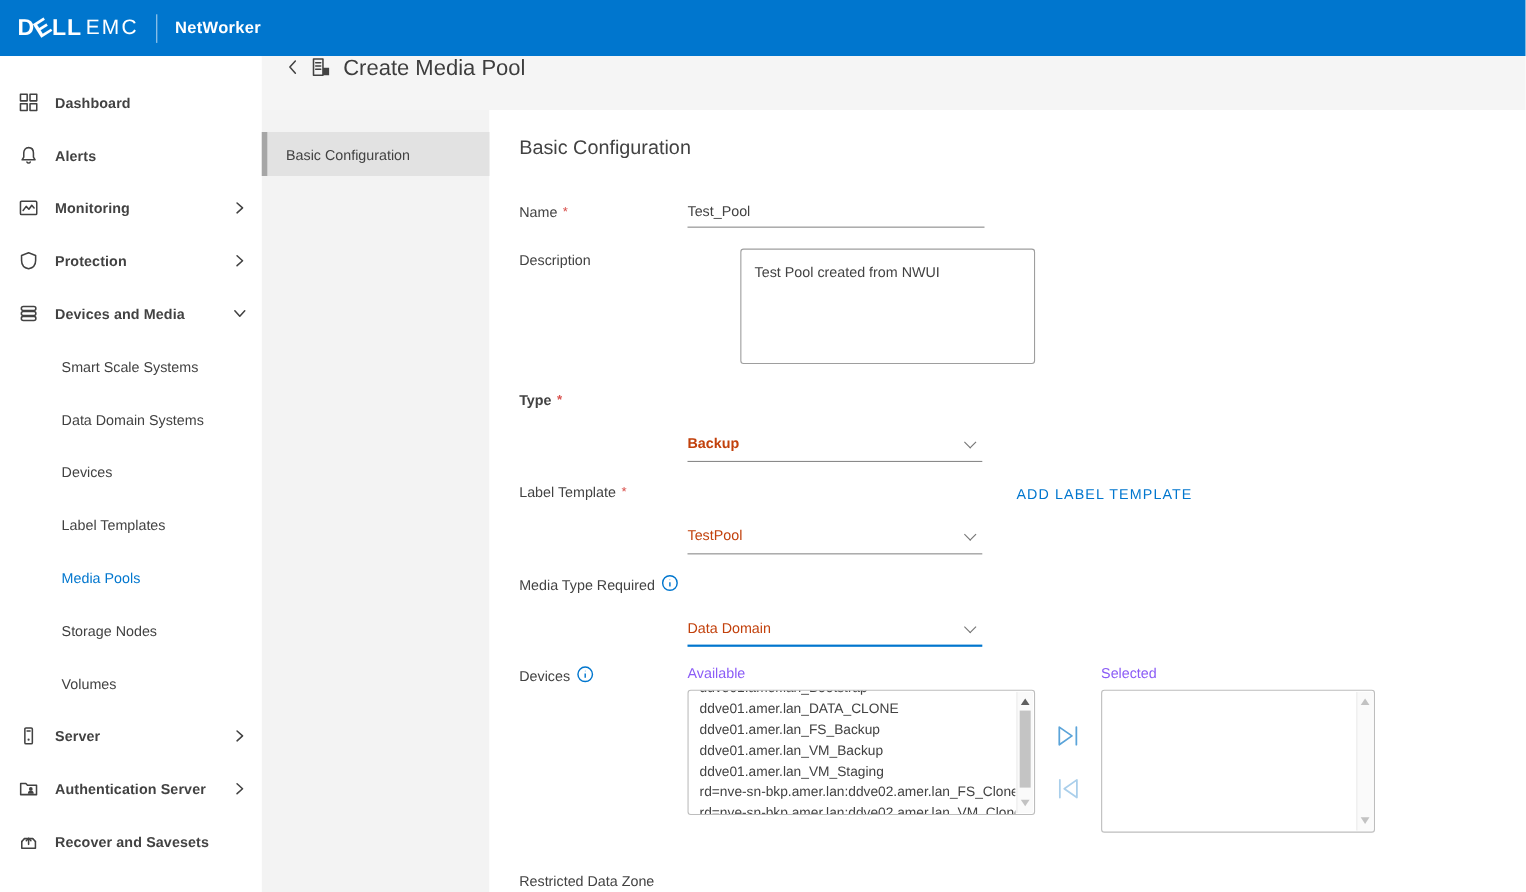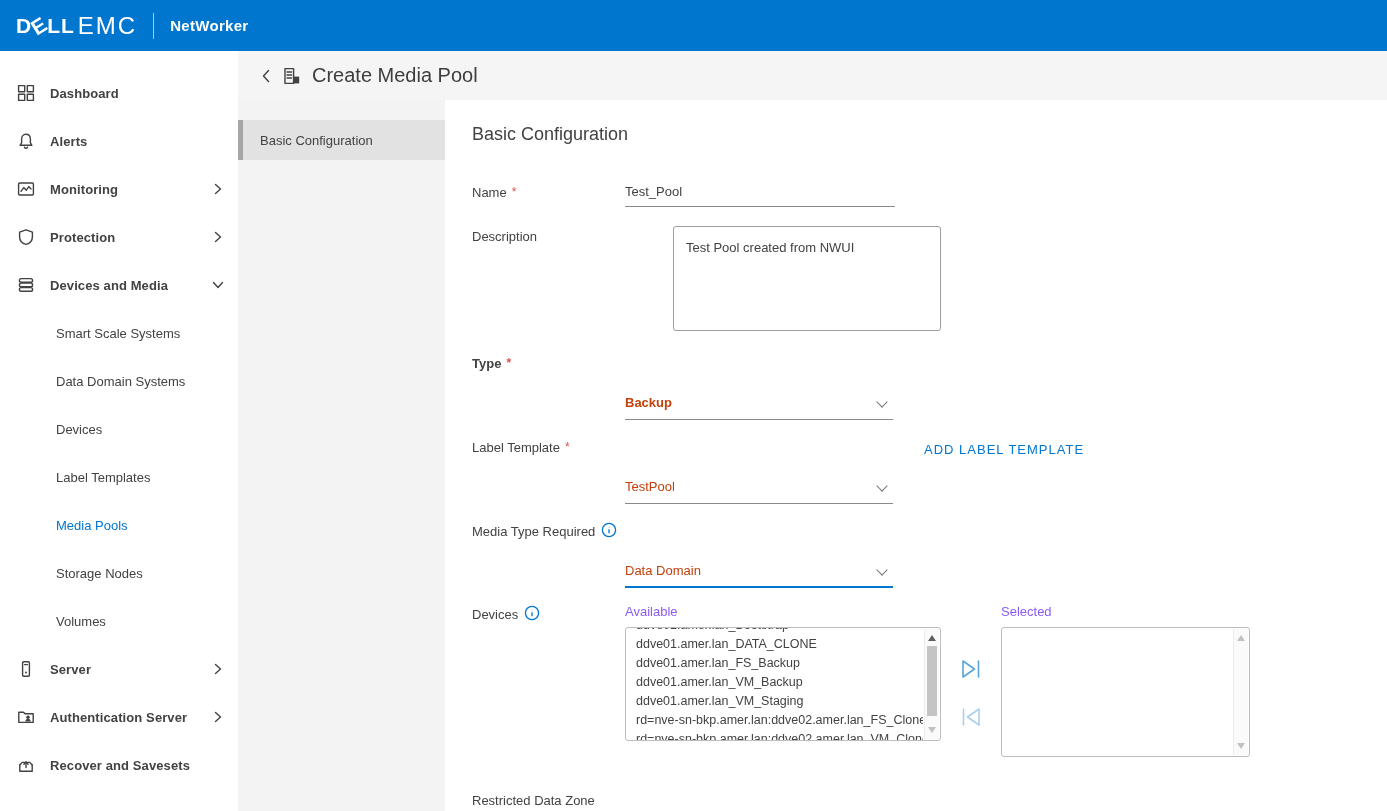--- a/index.html
+++ b/index.html
@@ -5,29 +5,29 @@
   * { margin:0; padding:0; box-sizing:border-box; }
   html,body { width:1387px; height:811px; }
   body { font-family:"Liberation Sans", sans-serif; color:#424242; background:#fff; overflow:hidden; }
   .app { width:1387px; height:811px; display:flex; flex-direction:column; overflow:hidden; }
 
   
   .topbar { height:51px; background:#0076ce; display:flex; align-items:center; padding-left:16px; flex:0 0 auto; }
   .brand { display:flex; align-items:center; color:#fff; }
   .brand .dell { font-size:21px; font-weight:bold; letter-spacing:1px; display:flex; align-items:center; }
   .brand .tilted-e { display:inline-block; transform:rotate(-32deg); font-weight:bold; }
-  .brand .emc { font-size:24px; font-weight:normal; letter-spacing:2px; margin-left:3px; }
+  .brand .emc { font-size:19px; font-weight:normal; letter-spacing:2px; margin-left:3px; }
   .brand-divider { width:1px; height:26px; background:rgba(255,255,255,.65); margin:0 16px; }
   .brand .product { font-size:15px; font-weight:bold; letter-spacing:.3px; }
 
   
   .body-row { flex:1; display:flex; min-height:0; }
   .sidebar { width:238px; background:#fff; padding-top:18px; flex:0 0 auto; }
   .right-col { flex:1; display:flex; flex-direction:column; min-width:0; }
-  .titlebar { height:49px; background:#f5f5f5; display:flex; align-items:center; padding-left:18px; flex:0 0 auto; }
+  .titlebar { height:49px; background:#f5f5f5; display:flex; padding-left:18px; flex:0 0 auto; }
   .content-row { flex:1; display:flex; min-height:0; }
   .subnav { width:207px; background:#f3f3f3; padding-top:18px; flex:0 0 auto; }
   .main { flex:1; background:#fff; padding:0 0 0 27px; overflow:hidden; }
 
   
   .nav-item { height:48px; display:flex; align-items:center; padding:0 14px 0 16px; cursor:pointer; font-size:13px; font-weight:bold; color:#424242; }
   .nav-item .nav-icon { width:20px; height:20px; margin-right:14px; display:flex; align-items:center; justify-content:center; flex:0 0 auto; }
   .nav-item .nav-label { flex:1; letter-spacing:.1px; }
   .nav-chevron { width:12px; height:12px; display:flex; align-items:center; justify-content:center; }
   .subnav-child { height:48px; display:flex; align-items:center; padding-left:56px; font-size:13px; font-weight:normal; color:#424242; cursor:pointer; }

